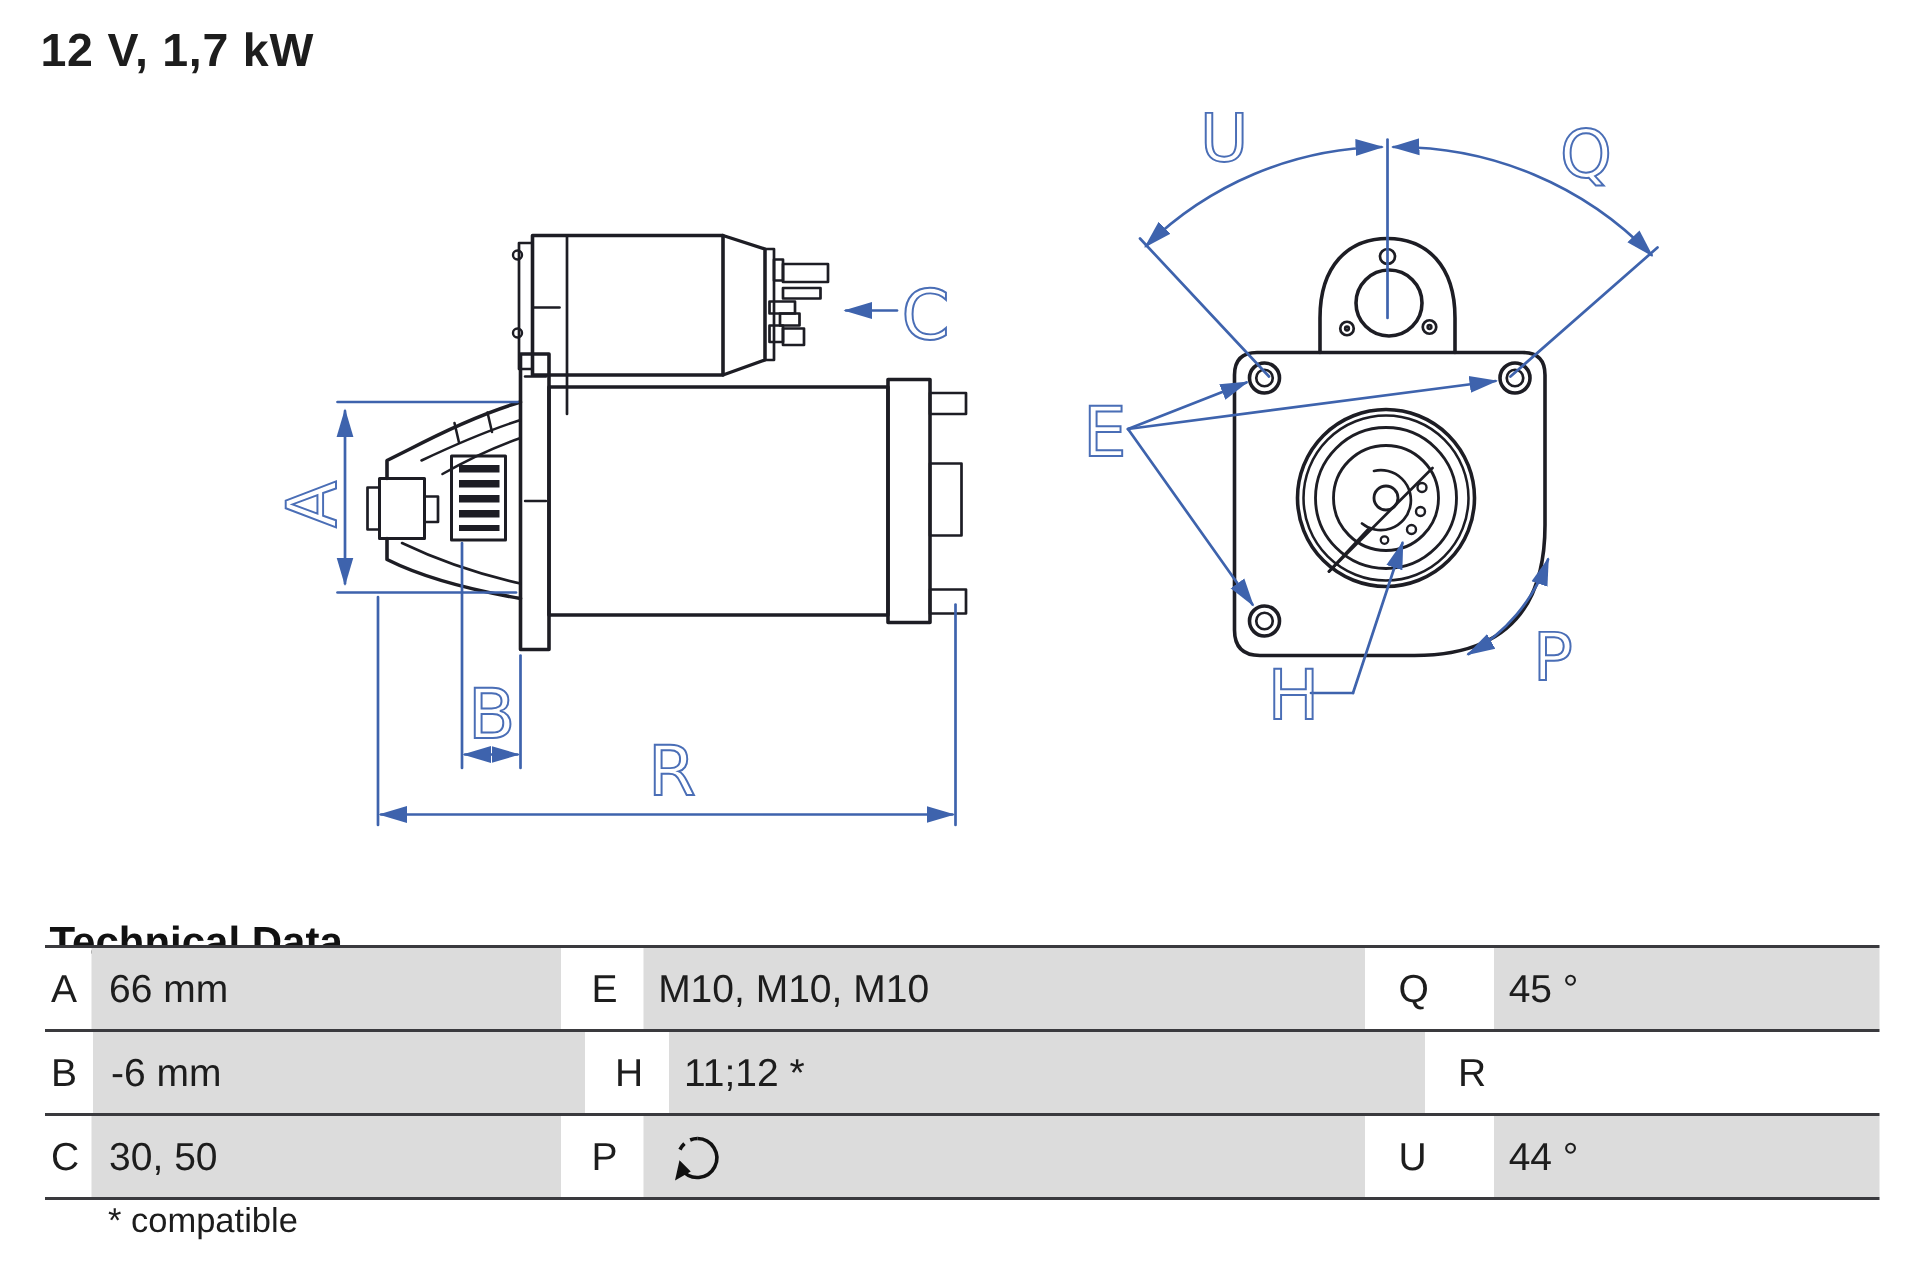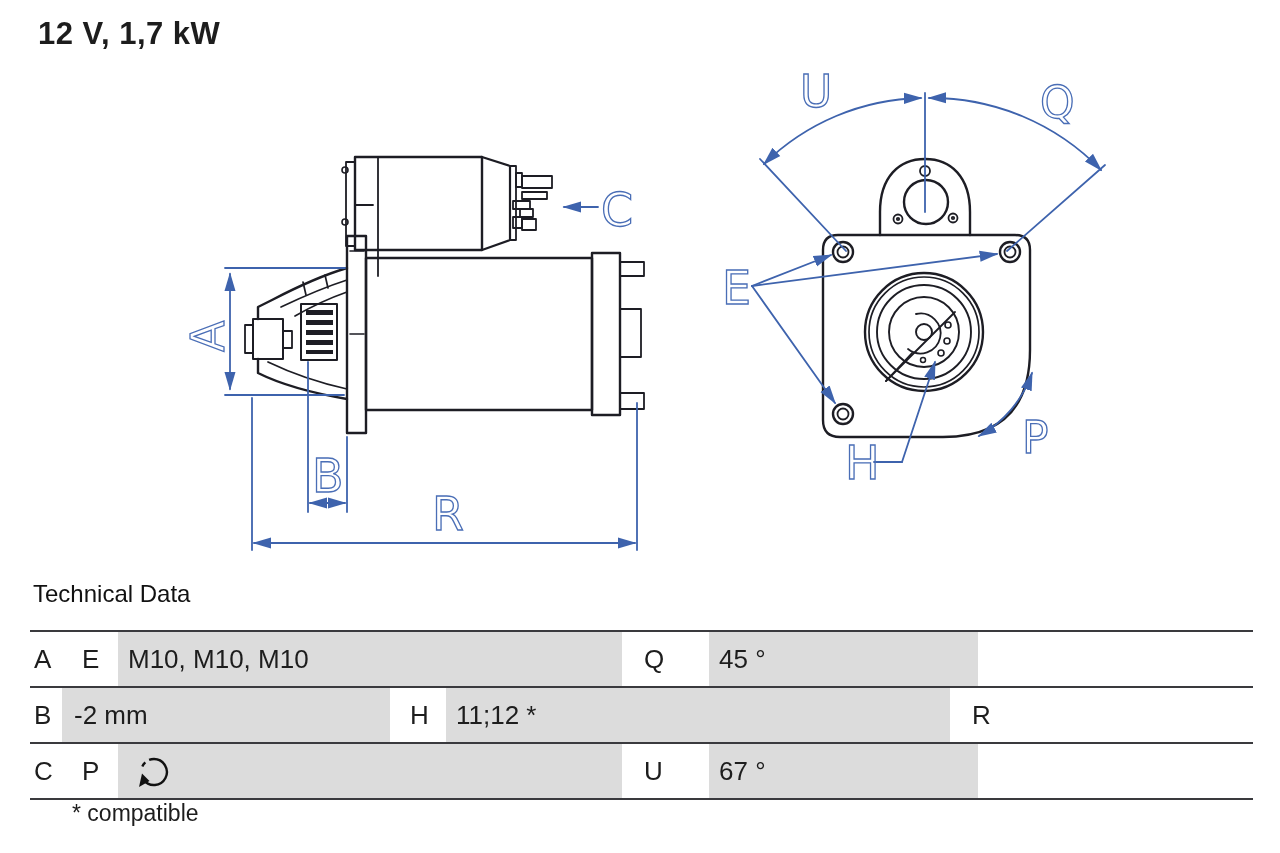--- a/index.html
+++ b/index.html
@@ -1,21 +1,21 @@
 <!DOCTYPE html>
 <html><head>
 <meta charset="utf-8">
 <style>
   html,body{margin:0;padding:0;background:#fff;}
   .stage{position:relative;width:1280px;height:853px;background:#ffffff;overflow:hidden;
          font-family:"Liberation Sans",sans-serif;color:#1d1d1d;}
-  .page-title{position:absolute;left:38px;top:16px;font-size:31px;font-weight:bold;
+  .page-title{position:absolute;left:27px;top:16px;font-size:31px;font-weight:bold;
               letter-spacing:.5px;color:#1d1d1d;}
   .diagram-svg{position:absolute;left:0;top:0;}
-  .section-heading{position:absolute;left:33px;top:580px;font-size:24px;font-weight:normal;color:#111;}
+  .section-heading{position:absolute;left:33px;top:612px;font-size:28px;font-weight:bold;color:#111;}
   .tech-table{position:absolute;left:30px;top:630px;width:1223px;border-top:2px solid #3a3a3e;}
   .t-row{display:flex;height:54px;border-bottom:2px solid #3a3a3e;}
   .cell{display:flex;align-items:center;font-size:26px;color:#1d1d1d;box-sizing:border-box;}
   .letter{background:#ffffff;}
   .value{background:#dcdcdc;}
   .cl1{width:32px;padding-left:4px;}
   .cv1{width:328px;padding-left:12px;}
   .cl2{width:56px;padding-left:20px;}
   .cv2{width:504px;padding-left:10px;}
   .cl3{width:56px;padding-left:22px;}
@@ -179,46 +179,48 @@
       <text class="dimtext-sm" x="1022" y="453">P</text>
     </g>
   </svg>
 
   <div class="section-heading">Technical Data</div>
 
   <div class="tech-table">
 
     <div class="t-row">
       <div class="cell letter cl1">A</div>
+      <div class="cell value cv1">66 mm</div>
       <div class="cell letter cl2">E</div>
       <div class="cell value cv2">M10, M10, M10</div>
       <div class="cell letter cl3">Q</div>
       <div class="cell value cv3">45 °</div>
     </div>
 
     <div class="t-row">
       <div class="cell letter cl1">B</div>
-      <div class="cell value cv1">-2 mm</div>
+      <div class="cell value cv1">-6 mm</div>
       <div class="cell letter cl2">H</div>
       <div class="cell value cv2">11;12 *</div>
       <div class="cell letter cl3">R</div>
     </div>
 
     <div class="t-row">
       <div class="cell letter cl1">C</div>
+      <div class="cell value cv1">30, 50</div>
       <div class="cell letter cl2">P</div>
       <div class="cell value cv2">
 
         <svg class="rot-icon" width="40" height="38" viewBox="0 0 40 38">
           <path d="M20,6 A13,13 0 1 1 9.4,26.7" fill="none" stroke="#111" stroke-width="2.4"></path>
           <path d="M20,6 A13,13 0 0 0 7.6,15.3" fill="none" stroke="#111" stroke-width="2.4" stroke-dasharray="5 4.5"></path>
           <polygon points="5,34 15.5,28 8,20.5" fill="#111"></polygon>
         </svg>
       </div>
       <div class="cell letter cl3">U</div>
-      <div class="cell value cv3">67 °</div>
+      <div class="cell value cv3">44 °</div>
     </div>
 
   </div>
 
   <div class="footnote">* compatible</div>
 
 </div>
 
 </body></html>

